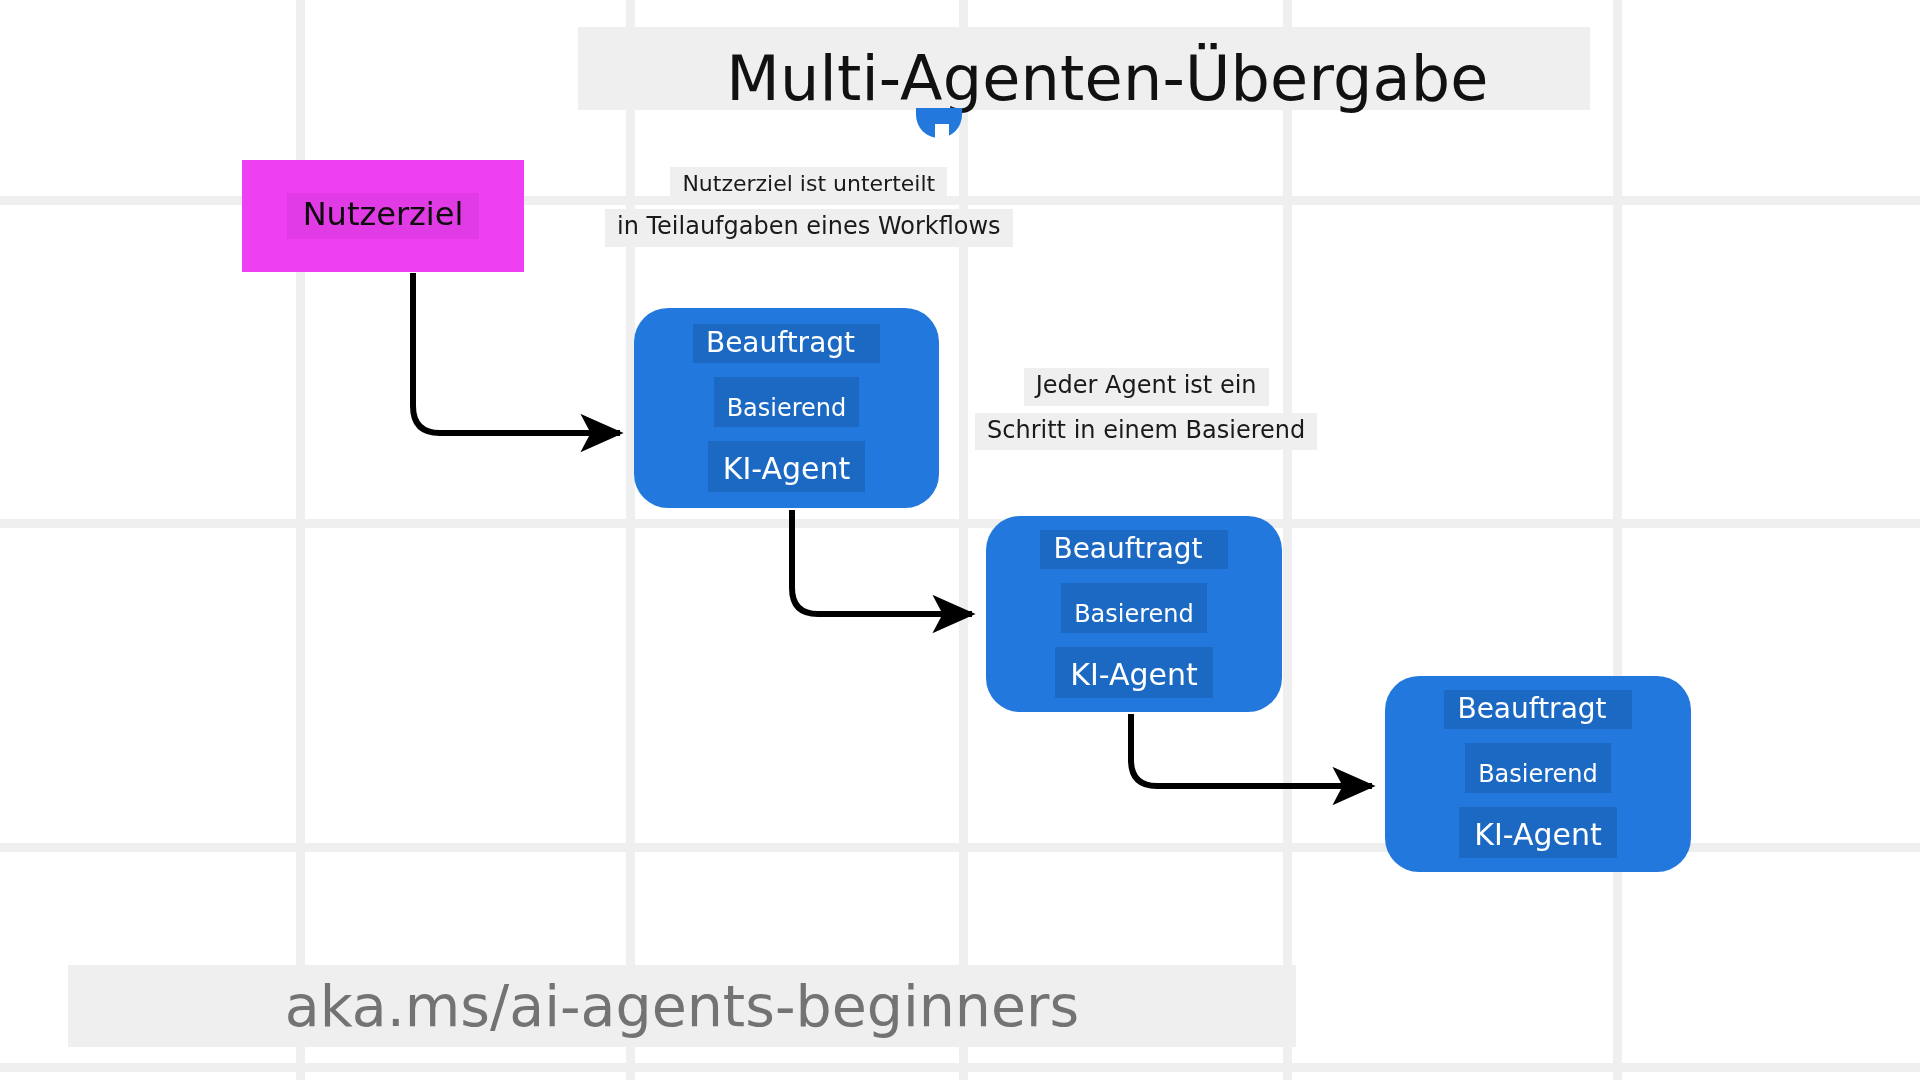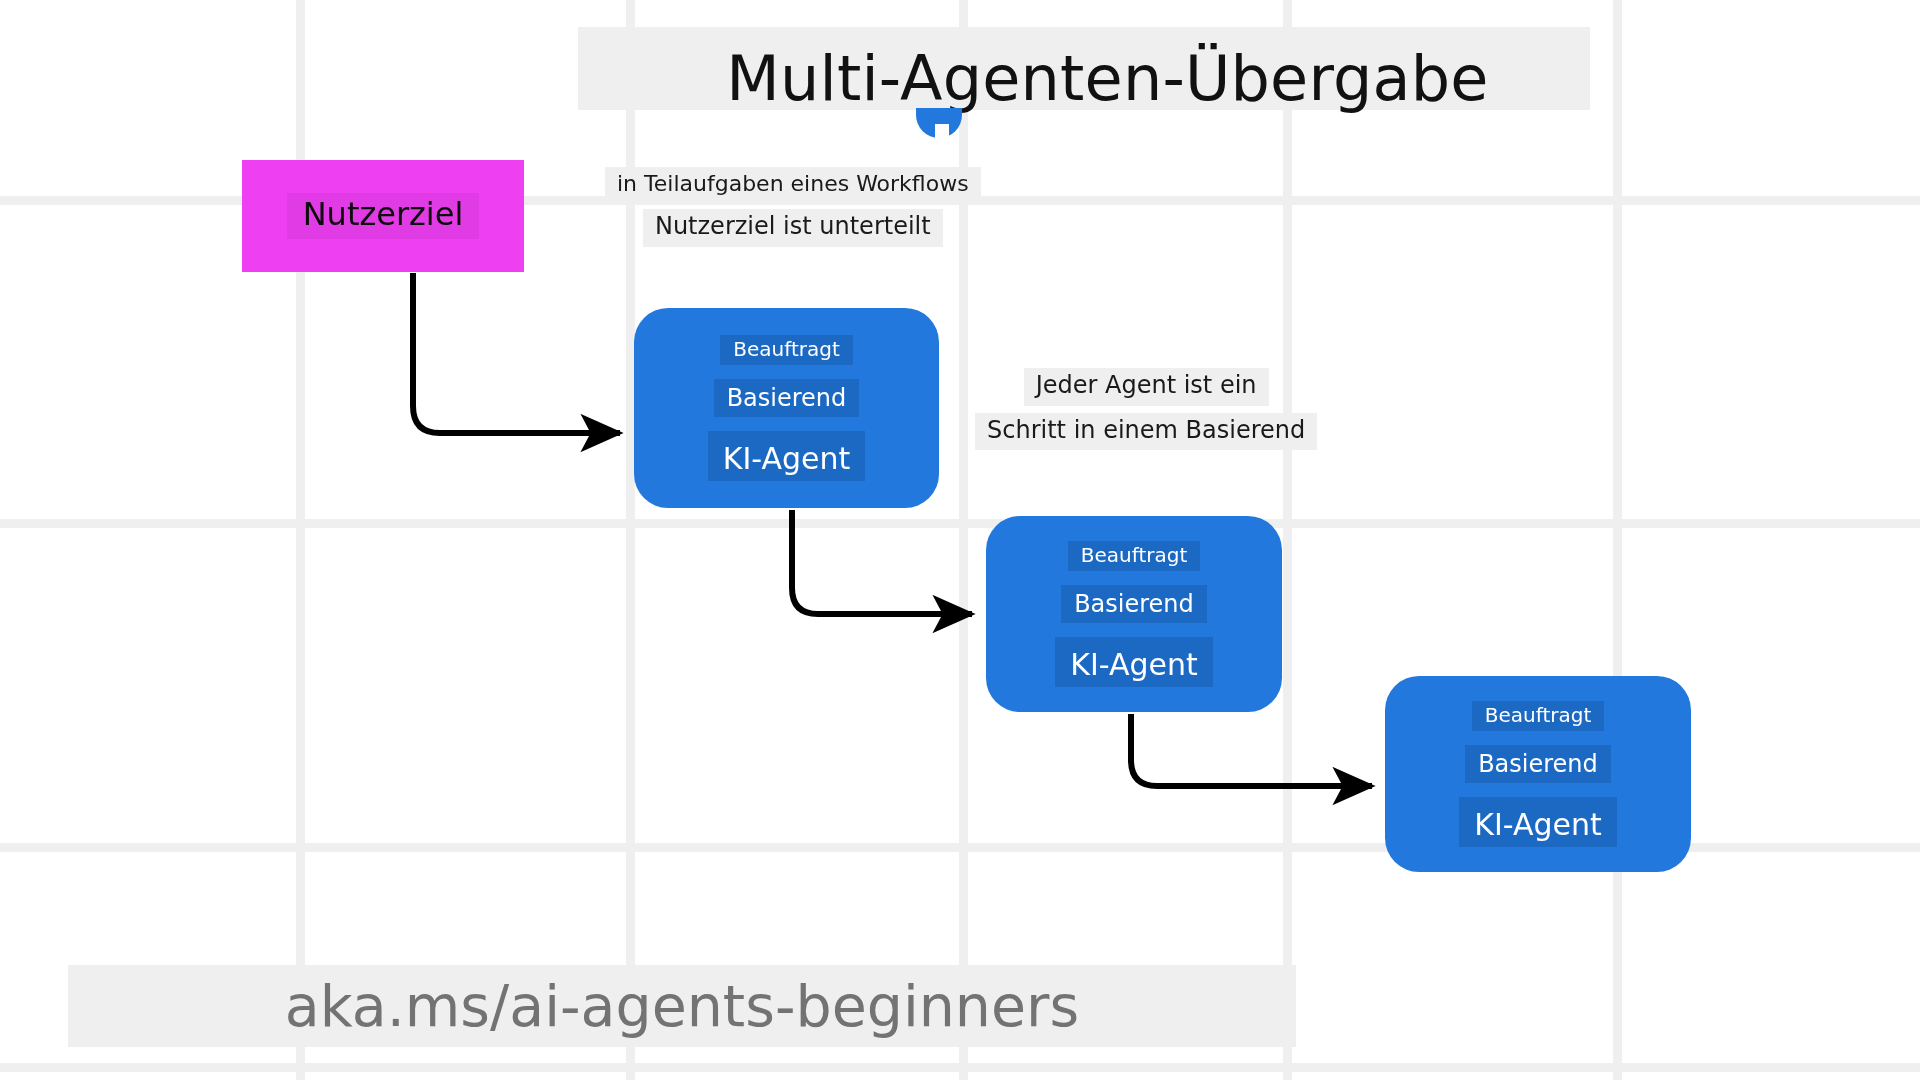--- a/index.html
+++ b/index.html
@@ -88,22 +88,22 @@
     flex-direction: column;
     align-items: center;
     justify-content: center;
   }
   .agent-line {
     color: #ffffff;
     white-space: nowrap;
     background: rgba(10, 60, 125, 0.26);
     line-height: 1.08;
   }
-  .agent-line.l1 { font-size: 20px; padding: 4px 13px 5px 13px; margin-bottom: 14px; text-align: right; }
-  .agent-line.l2 { font-size: 24px; padding: 7px 13px 5px 13px; margin-bottom: 14px; }
+  .agent-line.l1 { font-size: 28px; padding: 4px 25px 5px 13px; margin-bottom: 14px; text-align: right; }
+  .agent-line.l2 { font-size: 24px; padding: 19px 13px 5px 13px; margin-bottom: 14px; }
   .agent-line.l3 { font-size: 30px; padding: 12px 15px 6px 15px; }
 
   
   .agent-a { left: 634px;  top: 308px; width: 305px; height: 200px; }
   .agent-b { left: 986px;  top: 516px; width: 296px; height: 196px; }
   .agent-c { left: 1385px; top: 676px; width: 306px; height: 196px; }
 
   
   .note {
     position: absolute;
@@ -194,22 +194,22 @@
   </div>
 
   <div class="blue-sliver"></div>
   <div class="white-stub"></div>
 
   <div class="goal-box">
     <span class="goal-text-hl">Nutzerziel</span>
   </div>
 
   <div class="note note-1">
+    <span class="note-line">Nutzerziel ist unterteilt</span>
     <span class="note-line">in Teilaufgaben eines Workflows</span>
-    <span class="note-line">Nutzerziel ist unterteilt</span>
   </div>
 
   <div class="note note-2">
     <span class="note-line">Jeder Agent ist ein</span>
     <span class="note-line">Schritt in einem Basierend</span>
   </div>
 
   <div class="agent-box agent-a">
     <span class="agent-line l1">Beauftragt</span>
     <span class="agent-line l2">Basierend</span>

